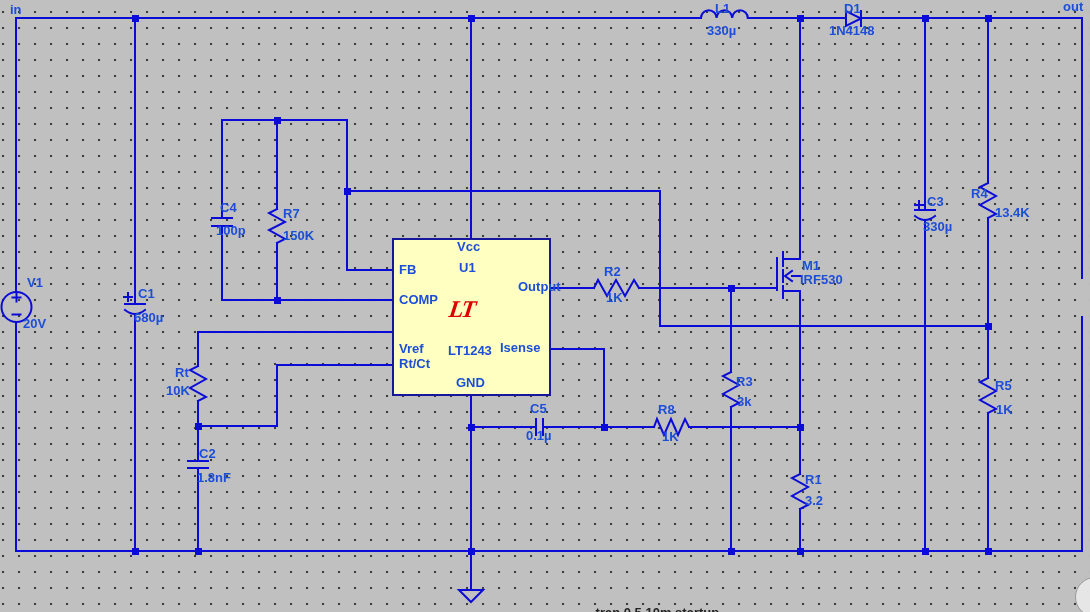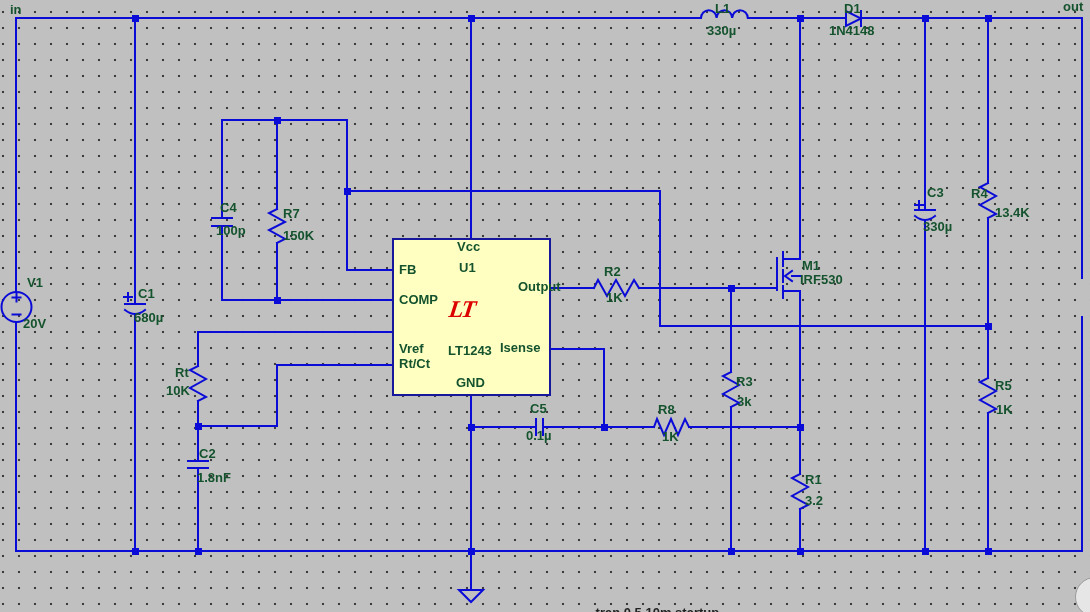--- a/index.html
+++ b/index.html
@@ -11,21 +11,21 @@
   .grid{
     position:absolute;left:0;top:0;width:1090px;height:612px;
     background-image:radial-gradient(circle, #3c3c3c 1px, transparent 1.6px);
     background-size:16px 16px;
     background-position:-5px 4px;
   }
   svg.sch{position:absolute;left:0;top:0;}
   .lbl{
     position:absolute;
     font:700 13px "Liberation Sans",sans-serif;
-    color:#14532d;
+    color:#1d4ed8;
     white-space:pre;
     line-height:14px;
   }
   .logo{
     position:absolute;left:449px;top:296px;
     font:italic 900 24px "Liberation Serif",serif;
     color:#dd0000;
     transform:skewX(-8deg);
     letter-spacing:-2px;
   }
@@ -204,21 +204,21 @@
 
 <div class="lbl" style="left:802px;top:259px">M1</div>
 <div class="lbl" style="left:800px;top:273px">IRF530</div>
 
 <div class="lbl" style="left:715px;top:2px">L1</div>
 <div class="lbl" style="left:707px;top:24px">330µ</div>
 
 <div class="lbl" style="left:844px;top:2px">D1</div>
 <div class="lbl" style="left:829px;top:24px">1N4148</div>
 
-<div class="lbl" style="left:927px;top:186px">C3</div>
+<div class="lbl" style="left:927px;top:195px">C3</div>
 <div class="lbl" style="left:923px;top:220px">330µ</div>
 
 <div class="lbl" style="left:971px;top:187px">R4</div>
 <div class="lbl" style="left:995px;top:206px">13.4K</div>
 
 <div class="lbl" style="left:995px;top:379px">R5</div>
 <div class="lbl" style="left:996px;top:403px">1K</div>
 
 <div class="lbl" style="left:736px;top:375px">R3</div>
 <div class="lbl" style="left:737px;top:395px">3k</div>

